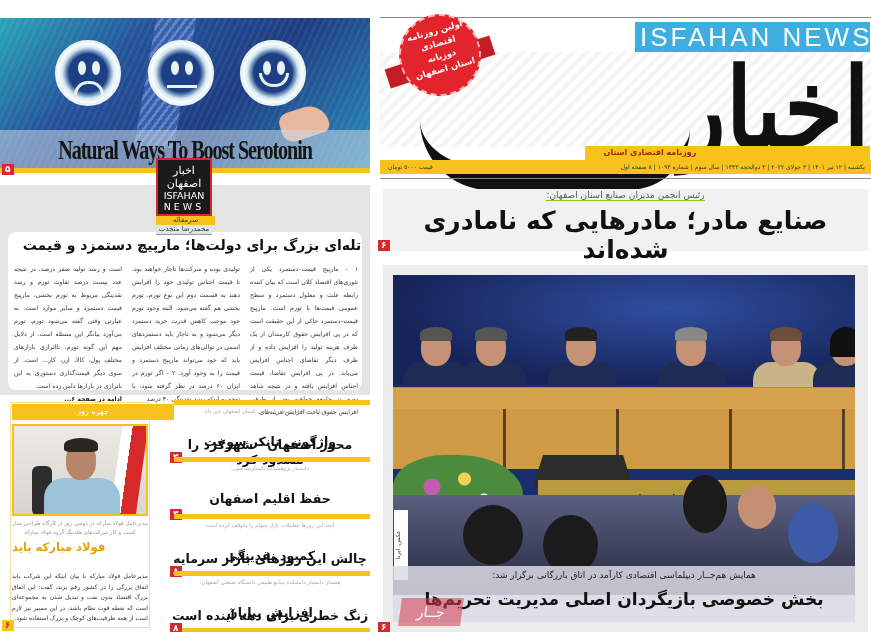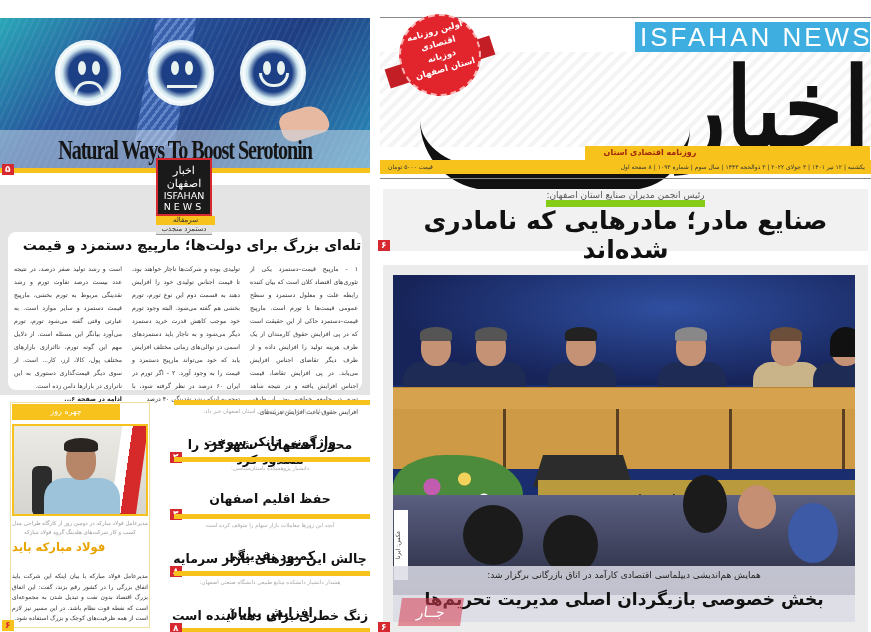--- a/index.html
+++ b/index.html
@@ -31,21 +31,21 @@
   .logo-box .en2 { font-size:9.5px; letter-spacing:3px; }
   .logo-sub { left:156px; top:216px; width:59px; background:#f6c21b; font-size:7px; text-align:center; color:#333; line-height:9px; }
   .logo-sub2 { left:156px; top:225px; width:56px; background:#e4e4e4; font-size:7px; text-align:center; color:#333; line-height:9px; border-bottom:1px solid #999; }
   .editorial-card { left:8px; top:232px; width:354px; height:158px; background:#fff; border-radius:8px; }
   .editorial-title { left:8px; top:237px; width:368px; text-align:center; font-size:14px; font-weight:bold; color:#111; direction: rtl; }
   .ed-col { top:262px; width:108px; direction:rtl; text-align:justify; font-size:6.2px; line-height:13px; color:#333; }
   .ed-col.c1 { left:250px; } .ed-col.c2 { left:132px; } .ed-col.c3 { left:14px; }
   .ed-more { font-weight:bold; color:#222; }
 
   .profile-box { left:10px; top:402px; width:140px; height:226px; background:#fff; border:1px solid #f0e0a0; }
-  .profile-head { left:12px; top:404px; width:108px; height:16px; background:#f6c21b; color:#fff; font-size:8px; text-align:center; line-height:16px; direction: rtl; }
+  .profile-head { left:12px; top:404px; width:162px; height:16px; background:#f6c21b; color:#fff; font-size:8px; text-align:center; line-height:16px; direction: rtl; }
   .profile-photo { left:12px; top:424px; width:136px; height:92px; background: linear-gradient(180deg,#eceae5 0%, #d6d4cf 100%); border:2px solid #f6c21b; overflow:hidden; }
   .profile-photo .flag { position:absolute; right:4px; top:0; width:26px; height:90px; background: linear-gradient(90deg, #ffffff 0 40%, #d62a2a 40% 100%); transform: skewX(-8deg); }
   .profile-photo .body { position:absolute; left:30px; top:52px; width:76px; height:40px; background:#9cc3d9; border-radius: 20px 20px 0 0; }
   .profile-photo .head { position:absolute; left:52px; top:16px; width:30px; height:38px; background:#b78567; border-radius: 45% 45% 45% 45%; }
   .profile-photo .hair { position:absolute; left:50px; top:12px; width:34px; height:14px; background:#2b2522; border-radius: 50% 50% 20% 20%; }
   .profile-photo .chair { position:absolute; left:18px; top:40px; width:20px; height:50px; background:#2c2c2c; border-radius:6px; }
   .profile-caption { left:12px; top:519px; width:136px; font-size:5.5px; line-height:9px; color:#999; text-align:center; direction:rtl; }
   .profile-title { left:12px; top:540px; width:136px; text-align:left; direction:rtl; color:#e9a400; font-weight:bold; font-size:11.5px; line-height:15px; }
   .profile-body { left:12px; top:571px; width:136px; direction:rtl; text-align:justify; font-size:6px; line-height:10.5px; color:#333; }
   .tag6l { left:2px; top:620px; background:#f6c21b; color:#d7282f; }
@@ -73,21 +73,21 @@
   .seal .txt { position:absolute; left:14px; top:12px; width:82px; text-align:center; direction:rtl; color:#fff; font-size:8.5px; line-height:13px; transform: rotate(-16deg); font-weight:bold; }
   .tagline-band { left:585px; top:146px; width:285px; height:14px; background:#f6c21b; }
   .tagline { left:590px; top:146px; width:120px; font-size:8px; color:#a0280e; font-weight:bold; direction:rtl; text-align:center; line-height:14px; background:#f6c21b; }
   .info-band { left:380px; top:160px; width:491px; height:14px; background:#f6c21b; }
   .info-text { left:560px; top:160px; width:305px; direction:rtl; text-align:right; font-size:6px; color:#333; line-height:14px; }
   .price { left:388px; top:160px; width:80px; direction:rtl; text-align:left; font-size:6px; color:#333; line-height:14px; }
   .rule2 { left:380px; top:178px; width:491px; height:1px; background:#888; }
 
   .lead-bg { left:383px; top:189px; width:485px; height:62px; background:#f1f1f1; }
   .lead-kicker { left:383px; top:190px; width:485px; text-align:center; font-size:9px; color:#555; direction:rtl; }
-  .lead-kicker span { border-bottom:7px solid #84cc16; }
+  .lead-kicker span { border-bottom:1px solid #84cc16; }
   .lead-title { left:383px; top:206px; width:485px; text-align:center; font-size:25px; font-weight:bold; color:#111; direction:rtl; letter-spacing:-1px; }
   .tag6a { left:378px; top:240px; }
 
   .photo-frame { left:383px; top:265px; width:485px; height:367px; background:#ececec; }
   .photo { left:393px; top:275px; width:462px; height:320px; overflow:hidden; background:#1a2d6e; }
   .ph-wall { position:absolute; left:0; top:0; width:462px; height:110px; background: radial-gradient(ellipse at 60% 30%, #2f4fa0 0%, #17245a 70%); }
   .ph-person { position:absolute; top:55px; width:70px; height:60px; }
   .ph-person .hd { position:absolute; left:18px; top:0; width:30px; height:36px; border-radius:45%; background:#c59275; }
   .ph-person .hr { position:absolute; left:17px; top:-3px; width:32px; height:14px; border-radius:50% 50% 10% 10%; background:#555; }
   .ph-person .bd { position:absolute; left:0; top:32px; width:68px; height:30px; border-radius: 18px 18px 0 0; background:#1e2b55; }
@@ -134,21 +134,21 @@
 <span class="abs page-tag tag5">۵</span>
 
 <div class="abs editorial-bg"></div>
 <div class="abs editorial-card"></div>
 <div class="abs logo-box">
   <div class="script">اخبار اصفهان</div>
   <div class="en1">ISFAHAN</div>
   <div class="en2">NEWS</div>
 </div>
 <div class="abs logo-sub">سرمقاله</div>
-<div class="abs logo-sub2">دستمزد منجذب</div>
+<div class="abs logo-sub2">محمدرضا منجذب</div>
 <div class="abs editorial-title">تله‌ای بزرگ برای دولت‌ها؛ مارپیچ دستمزد و قیمت</div>
 <div class="abs ed-col c1">۱ - مارپیچ قیمت–دستمزد یکی از تئوری‌های اقتصاد کلان است که بیان کننده رابطه علت و معلول دستمزد و سطح عمومی قیمت‌ها با تورم است. مارپیچ قیمت–دستمزد حاکی از این حقیقت است که در پی افزایش حقوق کارمندان از یک طرف هزینه تولید را افزایش داده و از طرف دیگر تقاضای اجناس افزایش می‌یابد. در پی افزایش تقاضا، قیمت اجناس افزایش یافته و در نتیجه شاهد تورم در جامعه خواهیم بود. از طرفی افزایش حقوق باعث افزایش هزینه‌های</div>
 <div class="abs ed-col c2">تولیدی بوده و شرکت‌ها ناچار خواهند بود، تا قیمت اجناس تولیدی خود را افزایش دهند به قسمت دوم این نوع تورم، تورم بخشی هم گفته می‌شود. البته وجود تورم خود موجب کاهش قدرت خرید دستمزد دیگر می‌شود و به ناچار باید دستمزدهای اسمی در توالی‌های زمانی مختلف افزایش یابد که خود می‌تواند مارپیچ دستمزد و قیمت را به وجود آورد. ۲ - اگر تورم در ایران ۶۰ درصد در نظر گرفته شود، با توجه به اینکه رشد نقدینگی ۴۰ درصد</div>
 <div class="abs ed-col c3">
   <span>است و رشد تولید صفر درصد، در نتیجه عدد بیست درصد تفاوت تورم و رشد نقدینگی مربوط به تورم بخشی، مارپیچ قیمت دستمزد و سایر موارد است. به عبارتی وقتی گفته می‌شود تورم، تورم می‌آورد بیانگر این مسئله است. از دلایل مهم این گونه تورم، نااثرازی بازارهای مختلف پول، کالا، ارز، کار... است. از سوی دیگر قیمت‌گذاری دستوری به این ناترازی در بازارها دامن زده است.</span><br>
   <span class="ed-more">ادامه در صفحه ۶...</span>
 </div>
 
 <div class="abs profile-box"></div>
 <div class="abs profile-head">چهره روز</div>
@@ -265,16 +265,16 @@
   <div class="ph-flowers"></div>
   <div class="ph-audience"></div>
   <div class="ph-aud-head" style="left:70px;top:230px;width:60px;height:60px"></div>
   <div class="ph-aud-head" style="left:150px;top:240px;width:55px;height:60px"></div>
   <div class="ph-aud-head" style="left:290px;top:200px;width:44px;height:58px"></div>
   <div class="ph-aud-head" style="left:345px;top:210px;width:38px;height:44px;background:#c48f72"></div>
   <div class="ph-aud-head" style="left:395px;top:228px;width:50px;height:60px;background:#3d5aa6"></div>
 </div>
 <div class="abs photo-credit">عکس: ایرنا</div>
 <div class="abs sub-bg"></div>
-<div class="abs sub-kicker">همایش هم‌اندیشی دیپلماسی اقتصادی کارآمد در اتاق بازرگانی برگزار شد:</div>
+<div class="abs sub-kicker">همایش هم‌جــار دیپلماسی اقتصادی کارآمد در اتاق بازرگانی برگزار شد:</div>
 <div class="abs sub-title">بخش خصوصی بازیگردان اصلی مدیریت تحریم‌ها</div>
 <div class="abs watermark">جــار</div>
 <span class="abs page-tag tag6b">۶</span>
 
 </body></html>

